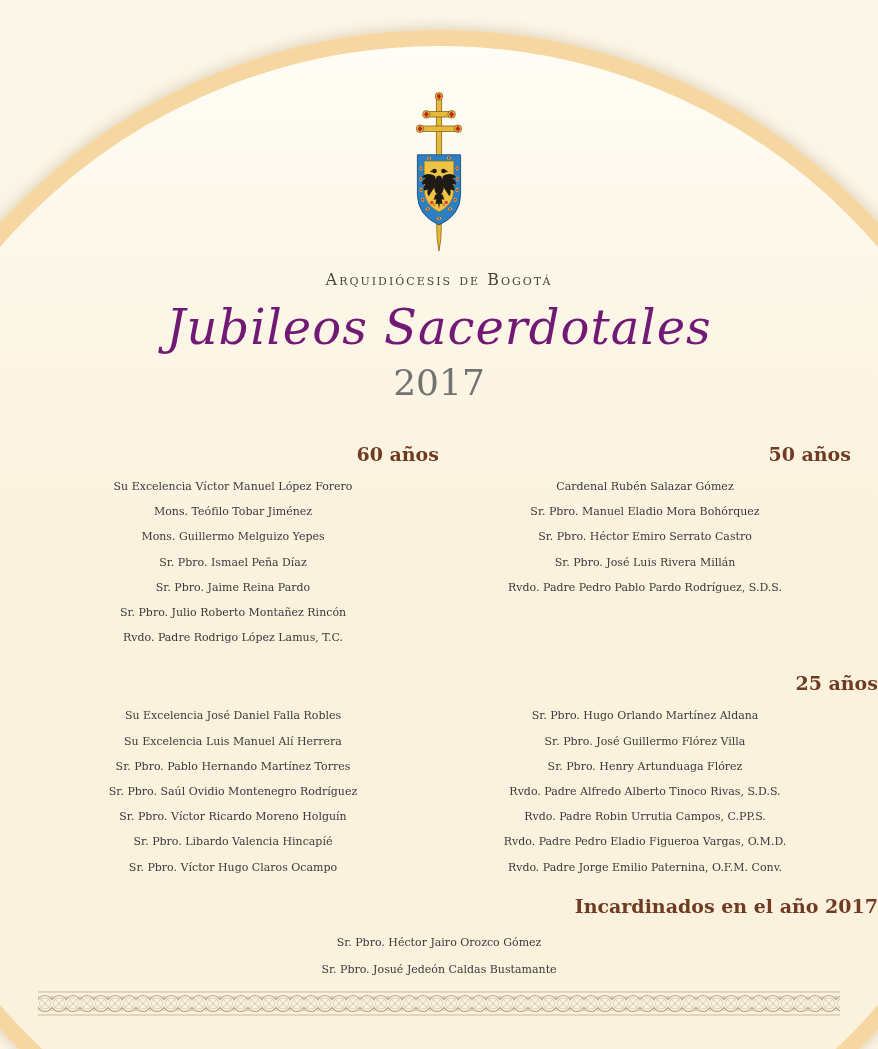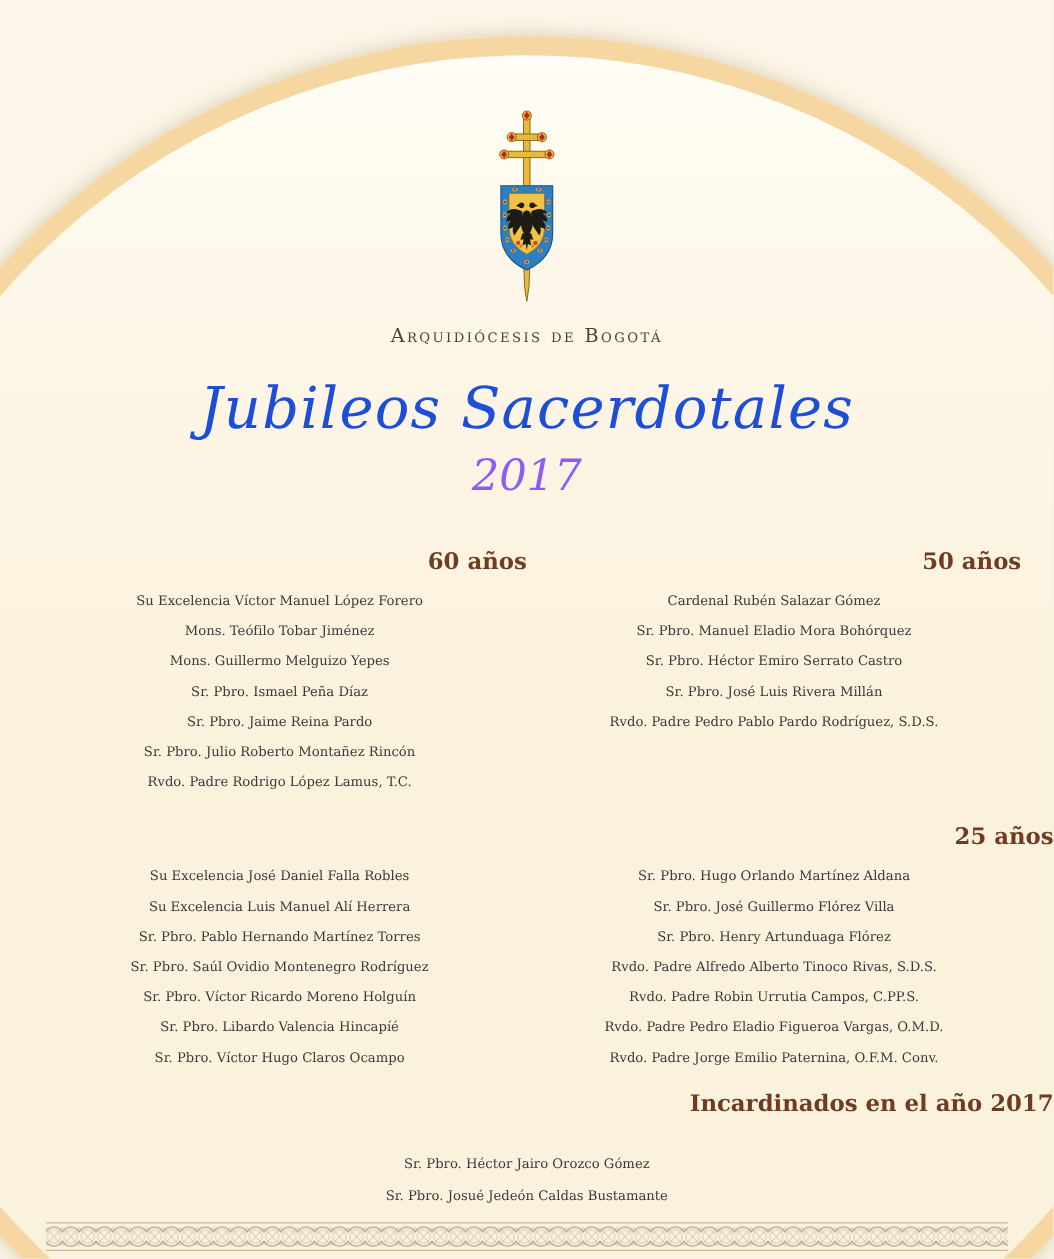--- a/index.html
+++ b/index.html
@@ -27,46 +27,45 @@
   .crest{width:90px;margin:90px auto 0;display:block;}
   .org{
     margin-top:9px;
     text-align:center;
     font-variant:small-caps;
     letter-spacing:2px;
     font-size:16px;line-height:20px;
     color:#49443c;
   }
   .title{
-    margin:22px 0 0;
+    margin:8px 0 0;
     text-align:center;
     font-style:italic;font-weight:normal;
     font-size:48px;line-height:58px;
-    color:#1d4ed8;
+    color:#701a75;
     letter-spacing:1px;
   }
   .year{
     margin-top:6px;
     text-align:center;
-    font-style:italic;
     font-size:36px;line-height:42px;
-    color:#8b5cf6;
+    color:#737373;
   }
   .cols{width:824px;margin:0 auto;display:flex;}
   .cols.jubilee{margin-top:38px;}
   .col{width:50%;text-align:center;}
   h2{
     margin:0 0 7px;
     font-size:19px;line-height:25px;
     font-weight:bold;
     color:#6f3b22;
     text-align:right;
   }
   .h-25{margin-top:21px;}
-  .h-inc{margin-top:14px;margin-bottom:23px;}
+  .h-inc{margin-top:14px;margin-bottom:10px;}
   .name{
     font-size:11px;line-height:25.2px;
     color:#3a3a3a;
     text-align:center;
     white-space:nowrap;
   }
   .inc .name{line-height:27px;}
   .footer-border{
     width:802px;margin:8px auto 0;
     display:block;

